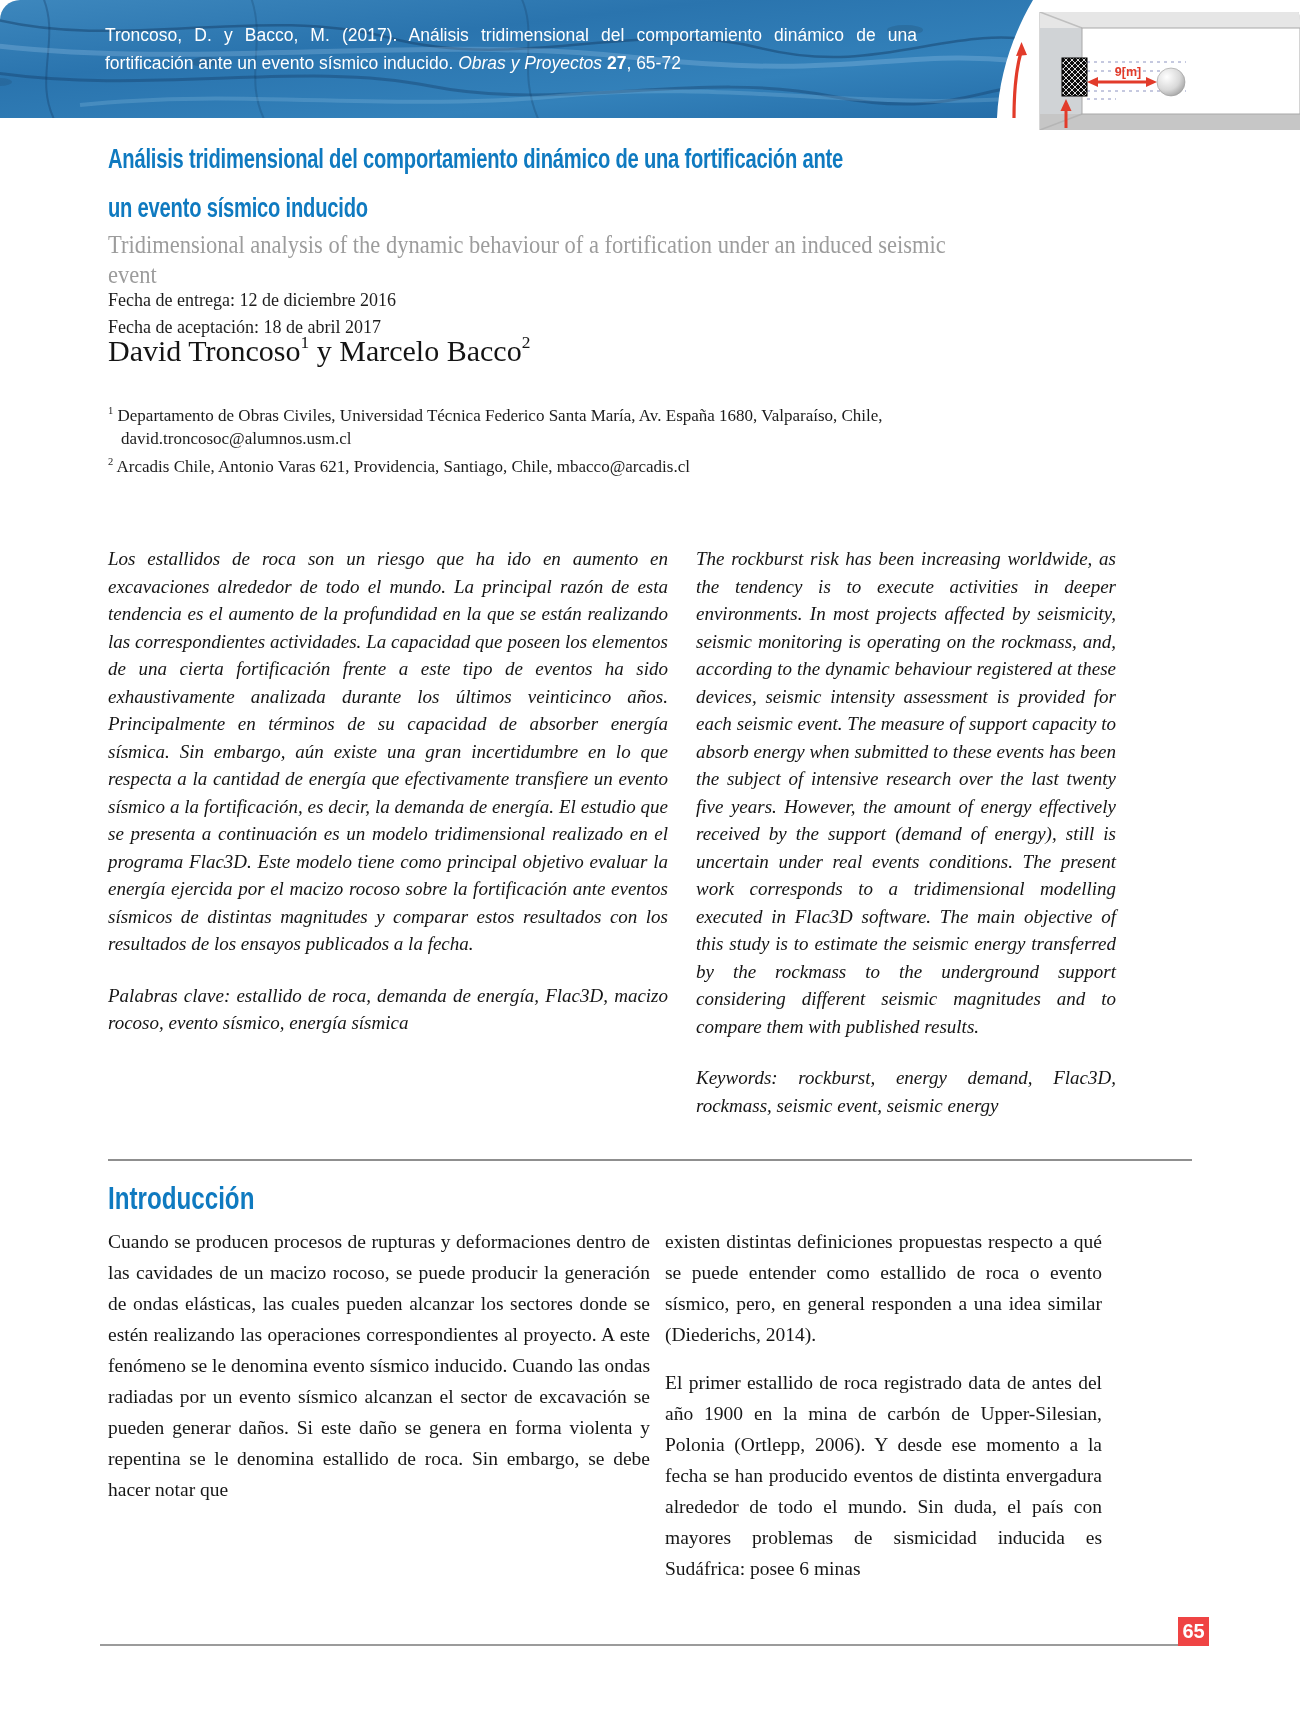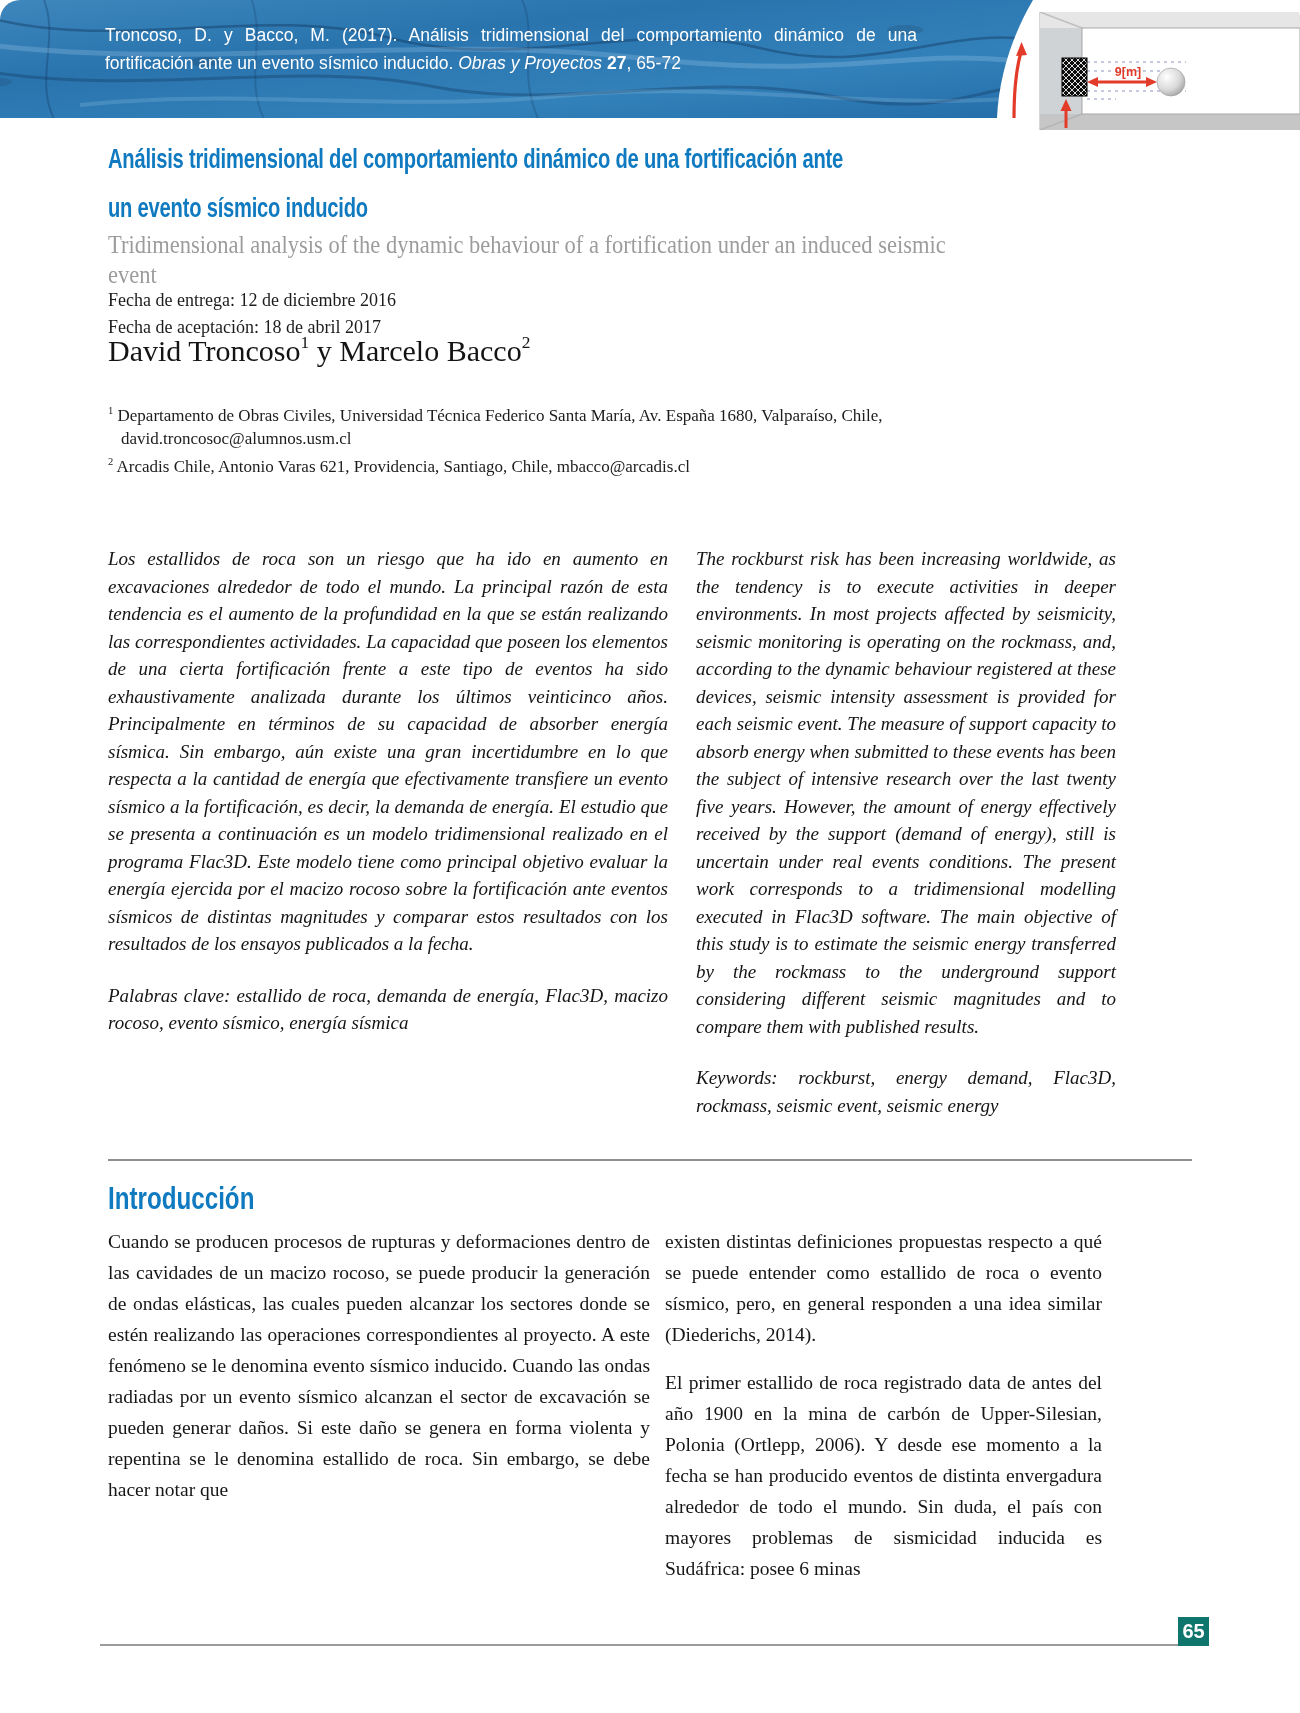--- a/index.html
+++ b/index.html
@@ -54,21 +54,21 @@
   .intro-heading .ln{display:inline-block;white-space:nowrap;transform:scaleX(0.78);transform-origin:0 50%;}
 
   .intro-row{top:1226px;display:flex;}
   .intro-col-l{width:542px;margin-right:15px;}
   .intro-col-r{width:437px;}
   .intro-row p{margin:0;font-size:19.5px;line-height:31px;text-align:justify;color:#161616;}
   .intro-row p + p{margin-top:17px;}
 
   
   .footer-rule{position:absolute;left:100px;top:1644px;width:1078px;height:1.5px;background:#9b9b9b;}
-  .page-badge{position:absolute;left:1178px;top:1617px;width:31px;height:29px;background:#0f766e;
+  .page-badge{position:absolute;left:1178px;top:1617px;width:31px;height:29px;background:#ef4444;
               color:#ffffff;font-family:"Liberation Sans",sans-serif;font-size:20px;font-weight:bold;
               display:flex;align-items:center;justify-content:center;}
 </style>
 </head>
 <body>
 
 <div class="page">
 
   <div class="header">
     <svg width="1300" height="118">

